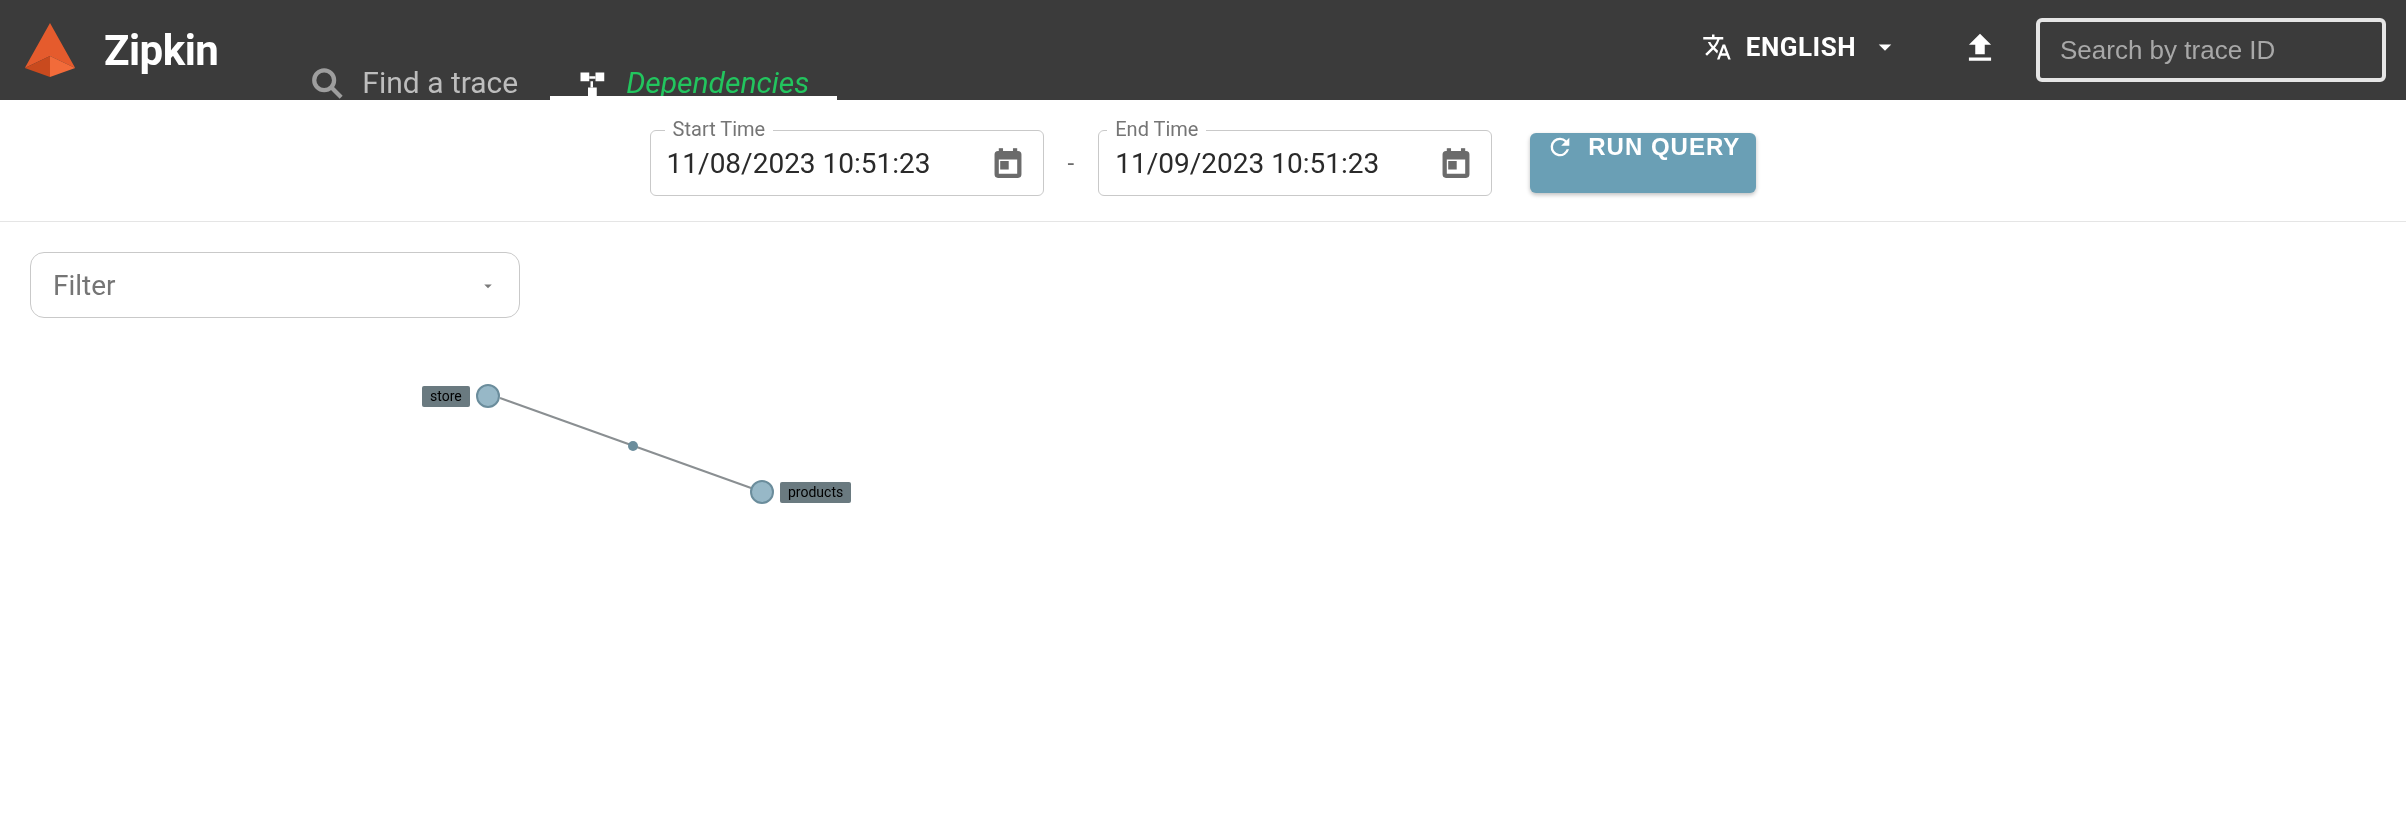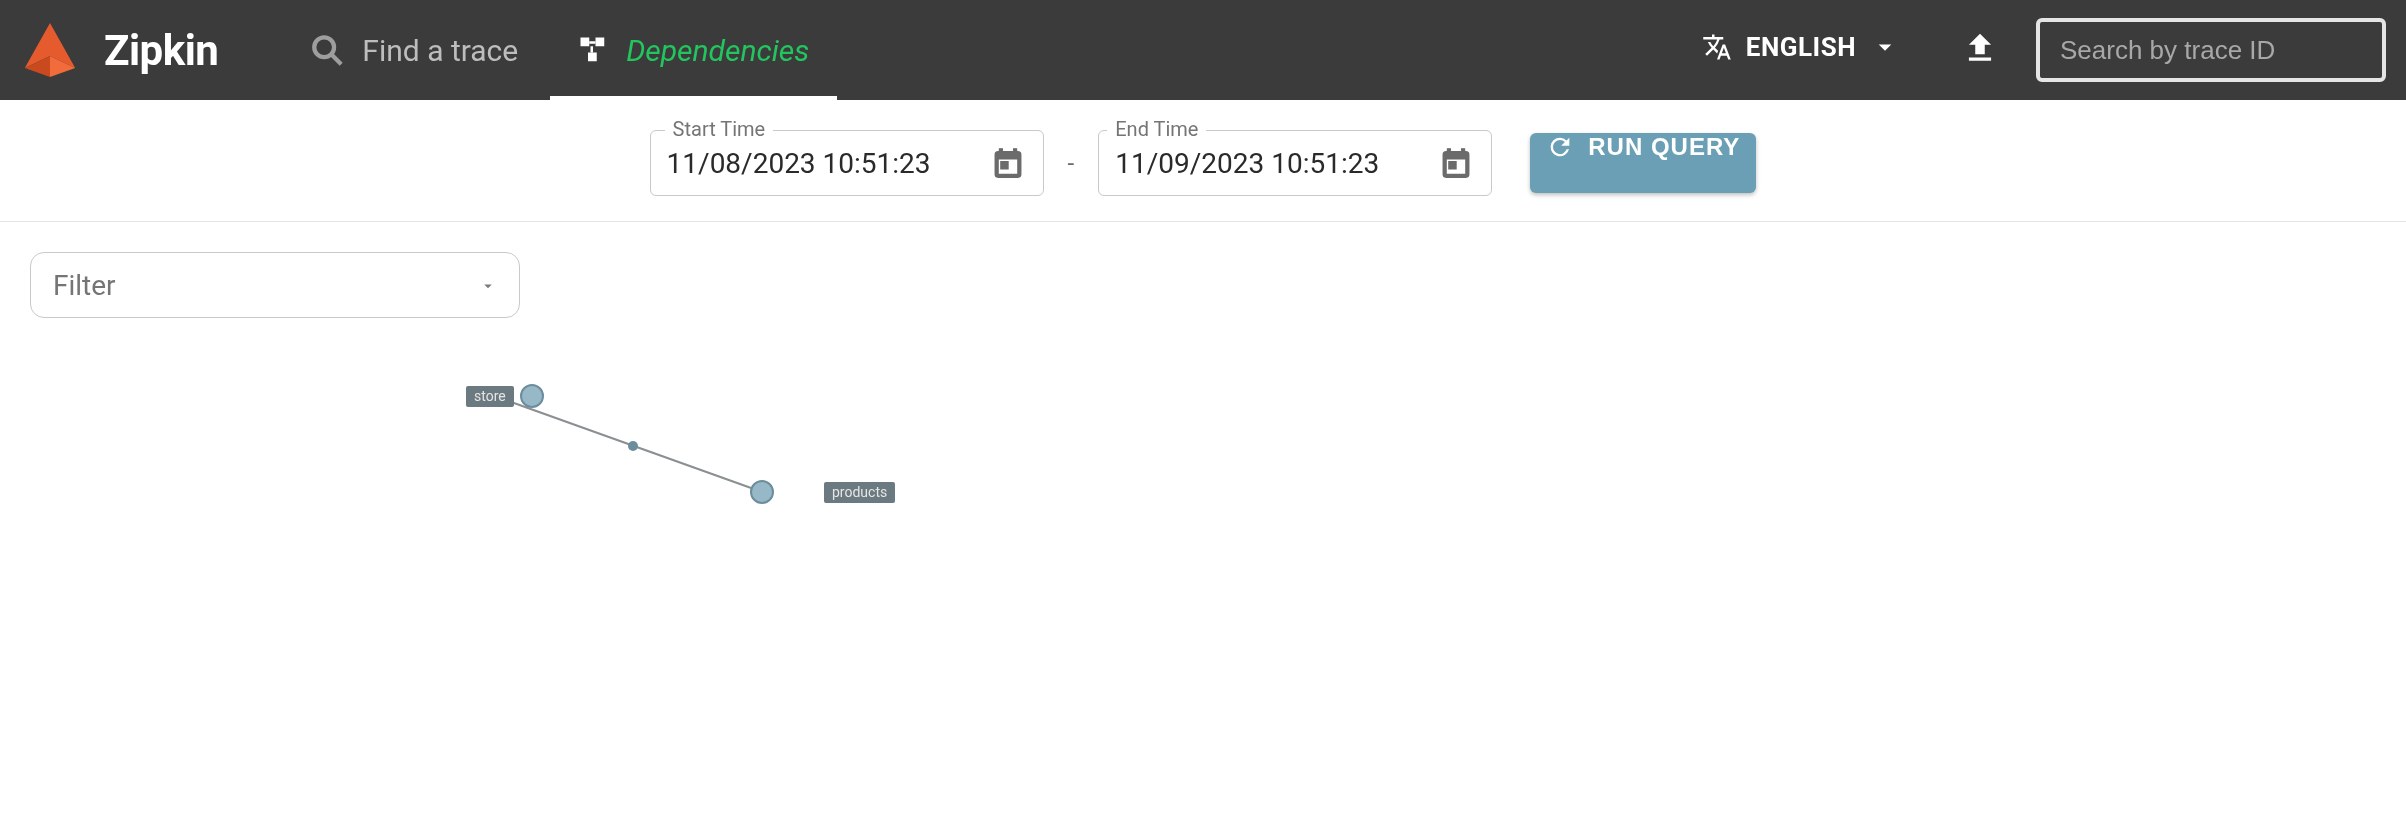--- a/index.html
+++ b/index.html
@@ -19,23 +19,23 @@
     margin-right:20px;
   }
   .app-title {
     color:#fff;
     font-size:42px;
     font-weight:700;
     letter-spacing:-0.5px;
     margin-right:60px;
   }
   .nav-item {
-    display:flex; align-items:center; gap:18px;
+    display:flex; align-items:flex-end; gap:18px;
     height:100px;
-    padding:12px 28px;
+    padding:0 28px;
     color:#bdbdbd;
     font-size:30px;
     cursor:pointer;
     position:relative;
   }
   .nav-item.active { color:#22c55e;font-style:italic; }
   .nav-item.active::after {
     content:"";
     position:absolute;
     left:0; right:0; bottom:0;
@@ -155,26 +155,25 @@
   }
   .node.left-label { flex-direction:row; }
   .node.right-label { flex-direction:row-reverse; }
   .node .dot {
     width:24px; height:24px; border-radius:50%;
     background:#97b8c7;
     border:2px solid #6b8d9c;
   }
   .node .lbl {
     background:#6a7a80;
-    color:#e5e5e5;
+    color:#000000;
     font-size:14px;
     padding:2px 8px 3px;
     border-radius:2px;
     white-space:nowrap;
-    margin-left:44px;
   }
   .mid-dot {
     position:absolute;
     width:10px; height:10px; border-radius:50%;
     background:#6b8d9c;
   }
 </style>
 </head>
 <body>
 

